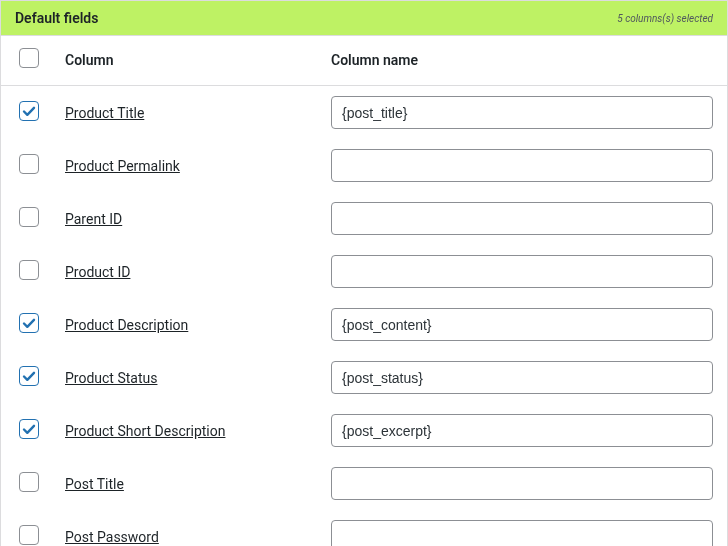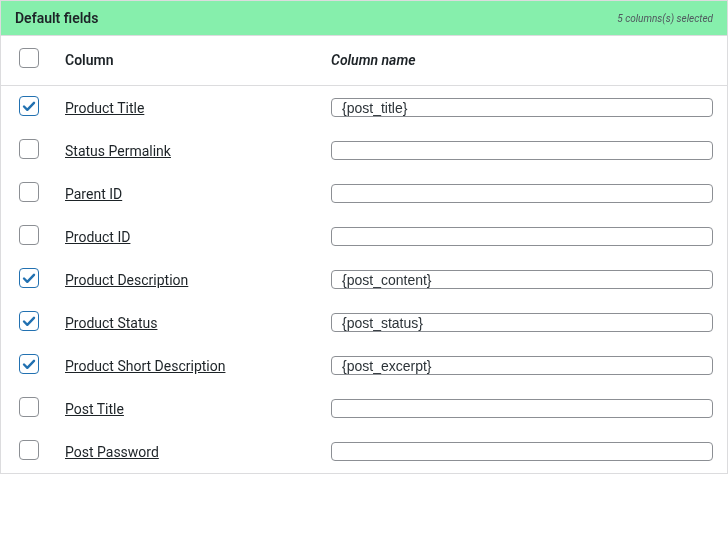--- a/index.html
+++ b/index.html
@@ -13,21 +13,21 @@
   }
   .panel {
     border: 1px solid #dcdcde;
     border-top: none;
     width: 728px;
   }
   .panel-header {
     display:flex;
     justify-content: space-between;
     align-items: center;
-    background: #86efac;
+    background: #bef264;
     border-top: 1px solid #dcdcde;
     border-bottom: 1px solid #dcdcde;
     padding: 9px 14px;
   }
   .panel-header .title {
     font-weight: 600;
     font-size: 14px;
     color: #1d2327;
   }
   .panel-header .status {
@@ -45,33 +45,33 @@
   thead th {
     text-align: left;
     font-weight: 600;
     font-size: 14px;
     padding: 12px 8px 14px 8px;
     border-bottom: 1px solid #dcdcde;
     color:#1d2327;
   }
   thead th.col-check { width: 56px; padding-left: 18px; }
   thead th.col-label { width: 266px; padding-left: 8px; margin-left: 19px; }
-  thead th.col-name  { padding-left: 8px; font-style: italic; }
+  thead th.col-name  { padding-left: 8px; }
   tbody td {
     padding: 10px 8px;
     vertical-align: middle;
     font-size: 14px;
     text-decoration: underline;
   }
   tbody td.col-check { width:56px; padding-left:18px; }
   tbody td.col-label { width:266px; padding-left:8px; color:#1d2327; }
   tbody td.col-name  { padding-left:8px; padding-right:14px; }
   input[type="text"].name-input {
     width: 100%;
-    height: 19px;
+    height: 33px;
     padding: 4px 10px;
     border: 1px solid #8c8f94;
     border-radius: 4px;
     font-size: 14px;
     background:#ffffff;
     color:#2c3338;
   }
 
   
   .cbx {
@@ -141,21 +141,21 @@
             <td class="col-check"><span class="cbx"><input type="checkbox" checked="" style=""><span class="box"></span><span class="tick">
                   <svg viewBox="0 0 16 16">
                     <path d="M3 8.5 L6.3 11.8 L13 4.8"></path>
                   </svg>
                 </span></span></td>
             <td class="col-label">Product Title</td>
             <td class="col-name"><input type="text" class="name-input" value="{post_title}" style=""></td>
           </tr>
           <tr>
             <td class="col-check"><span class="cbx"><input type="checkbox" style=""><span class="box"></span></span></td>
-            <td class="col-label">Status Permalink</td>
+            <td class="col-label">Product Permalink</td>
             <td class="col-name"><input type="text" class="name-input" style=""></td>
           </tr>
           <tr>
             <td class="col-check"><span class="cbx"><input type="checkbox" style=""><span class="box"></span></span></td>
             <td class="col-label">Parent ID</td>
             <td class="col-name"><input type="text" class="name-input" style=""></td>
           </tr>
           <tr>
             <td class="col-check"><span class="cbx"><input type="checkbox" style=""><span class="box"></span></span></td>
             <td class="col-label">Product ID</td>

